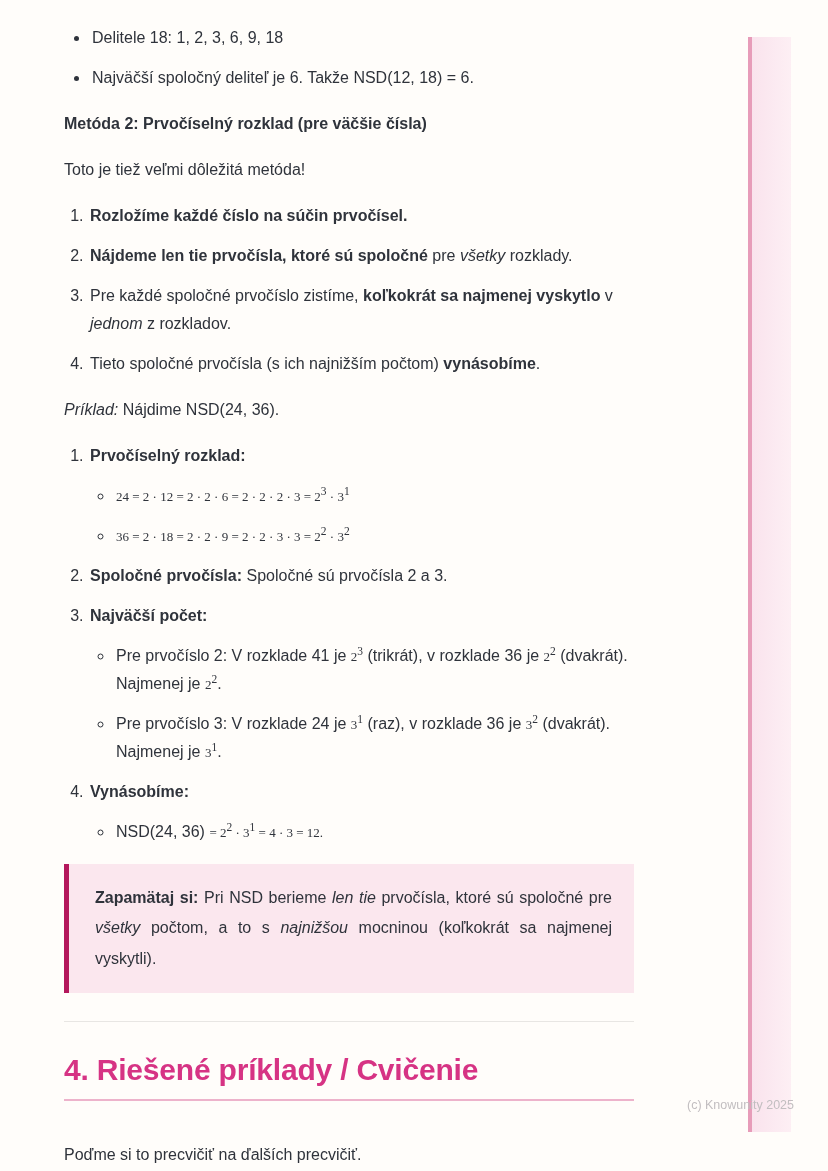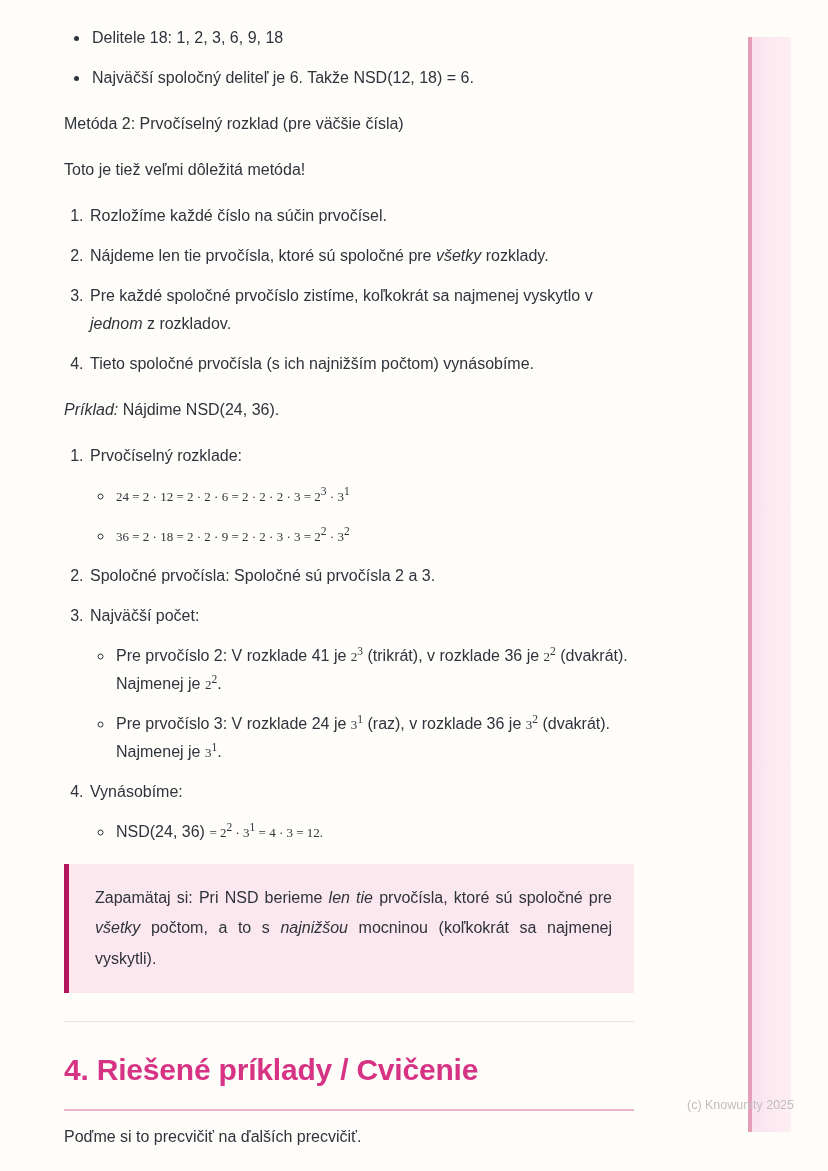--- a/index.html
+++ b/index.html
@@ -30,21 +30,21 @@
   .content{
     position:absolute;left:64px;top:24px;width:570px;
     font-size:16px;line-height:1.75;
   }
   .content p{margin:0 0 18px;}
   .content ul, .content ol{margin:0 0 18px;padding-left:26px;}
   .content li{margin:0 0 12px;padding-left:2px;}
   .content li:last-child{margin-bottom:0;}
   .content ol{padding-left:24px;}
   .content li > ul{margin:12px 0 12px;padding-left:24px;}
-  .b{font-weight:400;}
+  .b{font-weight:700;}
   .i{font-style:italic;}
   span.m{font-family:Liberation Serif, serif;font-size:13px;margin-top:34px;}
   sup.m{
     font-family:"Liberation Serif", serif;
     font-size:11.5px;line-height:0;vertical-align:super;
   }
   .callout{
     margin:16px 0 0;
     background:var(--callout-bg);
     border-left:5px solid var(--callout-border);
@@ -53,22 +53,22 @@
   .callout p{
     margin:0;text-align:justify;line-height:1.9;
   }
   hr{
     border:none;border-top:1px solid var(--divider);
     margin:28px 0 0;
   }
   h2{
     color:var(--accent);
     font-size:30px;line-height:1.2;font-weight:700;
-    margin:30px 0 12px;
-    padding-bottom:21px;
+    margin:30px 0 40px;
+    padding-bottom:11px;
     border-bottom:2px solid var(--accent-underline);
     letter-spacing:-0.2px;
   }
   h2 + p{margin-bottom:14px;}
   .stripe{
     position:absolute;
     left:748px;top:37px;width:39px;height:1095px;
     background:linear-gradient(to right, var(--stripe-fill), var(--stripe-fill-light));
     border-left:4px solid var(--stripe-edge);
   }
@@ -92,21 +92,21 @@
       <p><span class="b">Metóda 2: Prvočíselný rozklad (pre väčšie čísla)</span></p>
       <p><span>Toto je tiež veľmi dôležitá metóda!</span></p>
       <ol>
         <li><span class="b">Rozložíme každé číslo na súčin prvočísel.</span></li>
         <li><span class="b">Nájdeme len tie prvočísla, ktoré sú spoločné</span><span> pre </span><span class="i">všetky</span><span> rozklady.</span></li>
         <li><span>Pre každé spoločné prvočíslo zistíme, </span><span class="b">koľkokrát sa najmenej vyskytlo</span><span> v </span><span class="i">jednom</span><span> z rozkladov.</span></li>
         <li><span>Tieto spoločné prvočísla (s ich najnižším počtom) </span><span class="b">vynásobíme</span><span>.</span></li>
       </ol>
       <p><span class="i">Príklad:</span><span> Nájdime NSD(24, 36).</span></p>
       <ol>
-        <li><span class="b">Prvočíselný rozklade:</span><ul>
+        <li><span class="b">Prvočíselný rozklad:</span><ul>
             <li><span class="m">24 = 2 · 12 = 2 · 2 · 6 = 2 · 2 · 2 · 3 = 2</span><sup class="m">3</sup><span class="m"> · 3</span><sup class="m">1</sup></li>
             <li><span class="m">36 = 2 · 18 = 2 · 2 · 9 = 2 · 2 · 3 · 3 = 2</span><sup class="m">2</sup><span class="m"> · 3</span><sup class="m">2</sup></li>
           </ul></li>
         <li><span class="b">Spoločné prvočísla:</span><span> Spoločné sú prvočísla 2 a 3.</span></li>
         <li><span class="b">Najväčší počet:</span><ul>
             <li><span>Pre prvočíslo 2: V rozklade 41 je </span><span class="m">2</span><sup class="m">3</sup><span> (trikrát), v rozklade 36 je </span><span class="m">2</span><sup class="m">2</sup><span> (dvakrát). Najmenej je </span><span class="m">2</span><sup class="m">2</sup><span>.</span></li>
             <li><span>Pre prvočíslo 3: V rozklade 24 je </span><span class="m">3</span><sup class="m">1</sup><span> (raz), v rozklade 36 je </span><span class="m">3</span><sup class="m">2</sup><span> (dvakrát). Najmenej je </span><span class="m">3</span><sup class="m">1</sup><span>.</span></li>
           </ul></li>
         <li><span class="b">Vynásobíme:</span><ul>
             <li><span>NSD(24, 36) </span><span class="m">= 2</span><sup class="m">2</sup><span class="m"> · 3</span><sup class="m">1</sup><span class="m"> = 4 · 3 = 12.</span></li>

